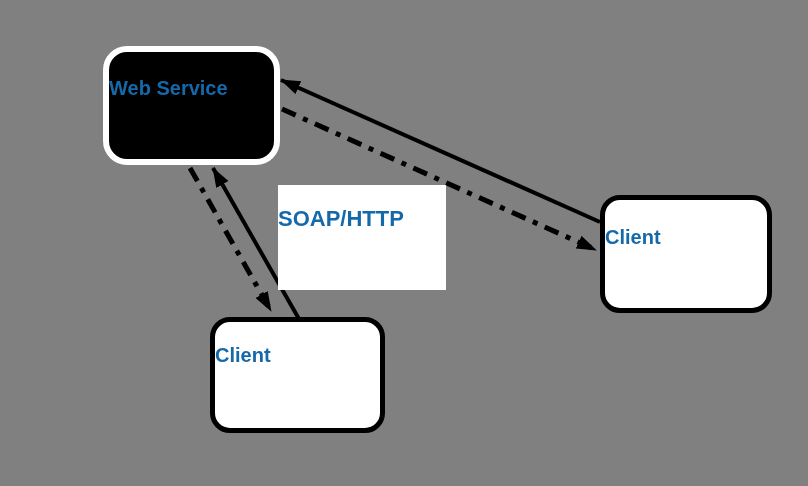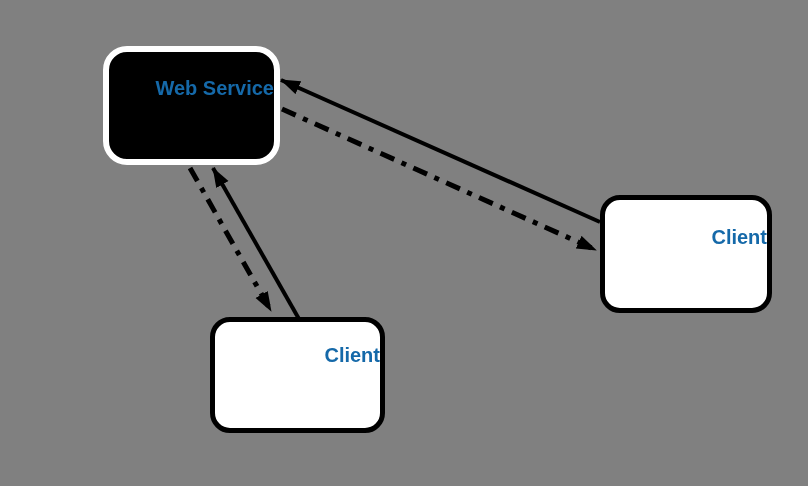--- a/index.html
+++ b/index.html
@@ -21,21 +21,21 @@
     width: 808px;
     height: 486px;
     z-index: 3;
     pointer-events: none;
   }
   .node {
     position: absolute;
     box-sizing: border-box;
     display: flex;
     flex-direction: column;
-    align-items: flex-end;
+    align-items: flex-start;
     z-index: 2;
   }
   .node-label {
     font-weight: bold;
     font-size: 20px;
     line-height: 1.1;
     color: #1569A9;
     white-space: nowrap;
   }
   .node-webservice {
@@ -107,14 +107,17 @@
   </div>
 
   <div class="node node-client-right">
     <span class="node-label">Client</span>
   </div>
 
   <div class="node node-client-bottom">
     <span class="node-label">Client</span>
   </div>
 
+  <div class="node soap-label-box">
+    <span class="node-label">SOAP/HTTP</span>
+  </div>
 
 </div>
 
 </body></html>

